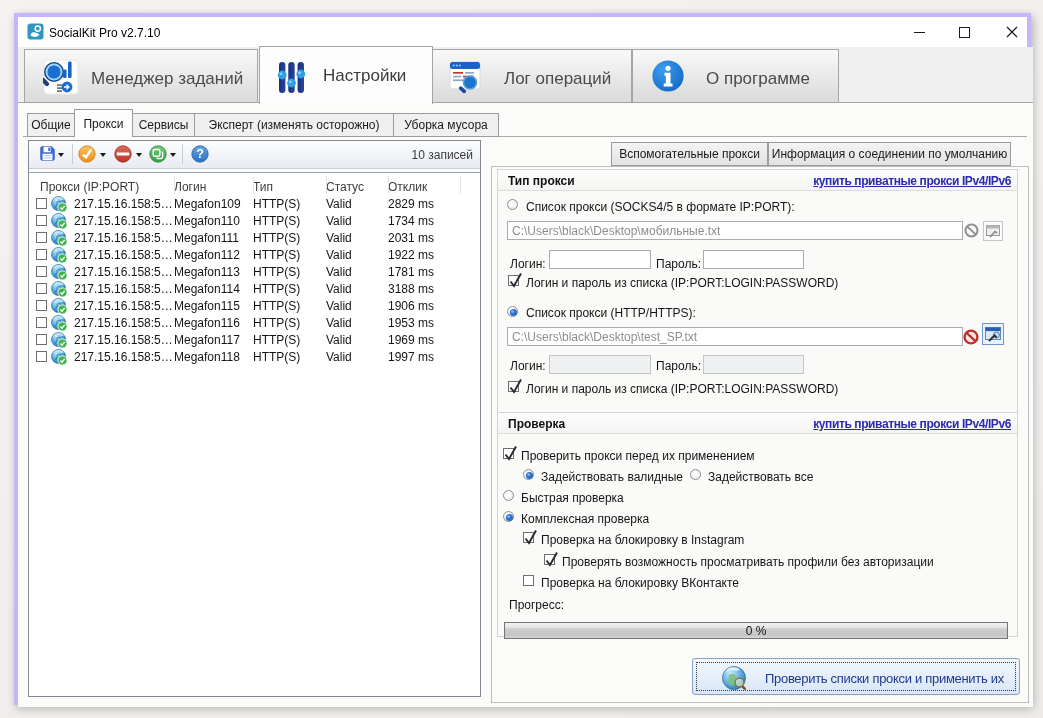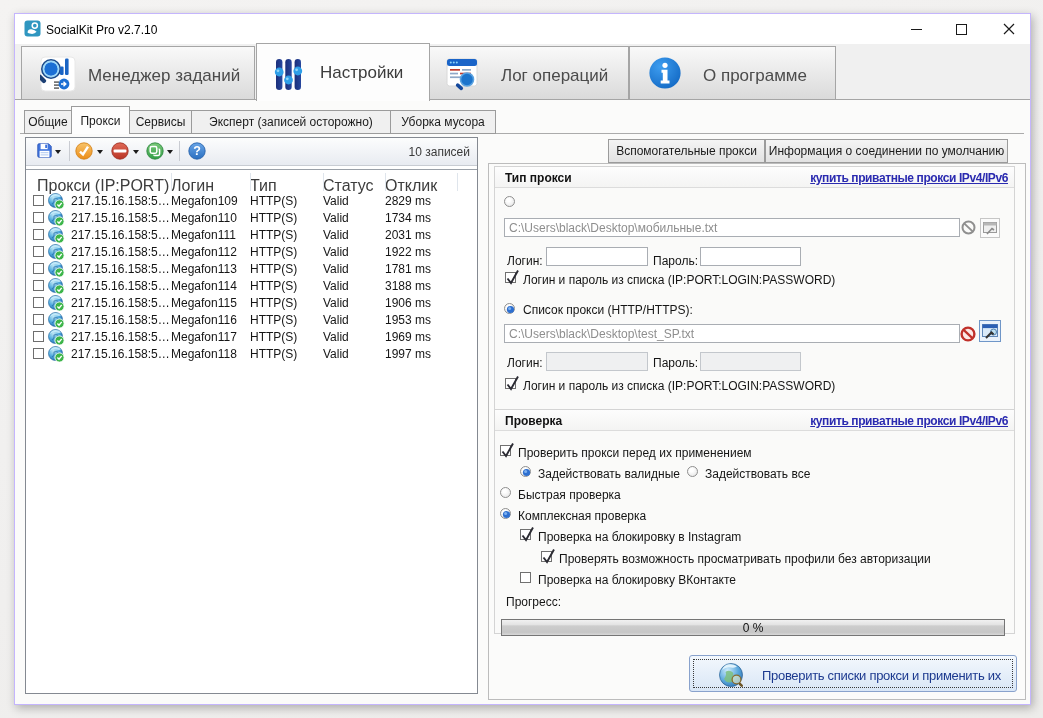--- a/index.html
+++ b/index.html
@@ -1,17 +1,17 @@
 <!DOCTYPE html>
 <html><head><meta charset="utf-8">
 <style>
 *{margin:0;padding:0;box-sizing:border-box}
 html,body{width:1043px;height:718px;overflow:hidden}
 body{font-family:"Liberation Sans",sans-serif;background:linear-gradient(160deg,#f4f3f2 0%,#f0efee 55%,#edecea 100%);position:relative}
-#win{position:absolute;left:14px;top:13px;width:1017px;height:692px;background:#fff;border:1px solid #c4b5fd;box-shadow:2px 3px 9px rgba(0,0,0,.28)}
+#win{position:absolute;left:14px;top:13px;width:1017px;height:692px;background:#fff;border:4px solid #c4b5fd;box-shadow:2px 3px 9px rgba(0,0,0,.28)}
 .abs{position:absolute}
 
 #title{position:absolute;left:31px;top:9px;font-size:12px;color:#000}
 .wbtn{position:absolute;top:0;width:45px;height:30px}
 
 #bigrow{position:absolute;left:0;top:30px;width:1015px;height:56px;background:#f0f0f0;border-bottom:1px solid #a5a5a5}
 .bigtab{position:absolute;top:32px;height:54px;background:linear-gradient(#f9f9f9,#dadada);border:1px solid #a5a5a5;color:#4b4b4b;font-size:17px}
 .bigtab .lbl{position:absolute;top:19px;white-space:nowrap}
 #bigtab2{top:29px;height:58px;background:#fdfdfd;border-bottom:none;color:#3c3c3c;z-index:3}
 
@@ -21,21 +21,21 @@
 .stab span{position:absolute;top:4px;left:0;width:100%}
 #stabsel{top:92px;height:28px;background:#fdfdfd;border-bottom:none;z-index:3}
 #stabsel span{top:7px}
 
 #lpanel{position:absolute;left:10px;top:123px;width:453px;height:557px;background:#fff;border:1px solid #848991}
 #ltoolbar{position:absolute;left:0;top:0;width:451px;height:28px;background:linear-gradient(#fcfdfd,#e8ebf1);border-bottom:1px solid #c8ccd3}
 .tsep{position:absolute;top:3px;width:1px;height:20px;background:#c9ccd2}
 .darr{position:absolute;width:0;height:0;border-left:3.5px solid transparent;border-right:3.5px solid transparent;border-top:4px solid #1c1c1c}
 #nrec{position:absolute;right:7px;top:7px;font-size:12px;color:#3a3a3a}
 
-#lhead{position:absolute;left:0;top:31px;width:451px;height:24px;background:#fff;border-top:1px solid #9aa0a8;font-size:16px;color:#3c3c3c}
+#lhead{position:absolute;left:0;top:31px;width:451px;height:24px;background:#fff;border-top:1px solid #9aa0a8;font-size:12px;color:#3c3c3c}
 .hsep{position:absolute;top:3px;width:1px;height:18px;background:#dfe5ec}
 .hcell{position:absolute;top:7px;white-space:nowrap}
 .row{position:absolute;left:0;width:451px;height:17px;font-size:12px;color:#151515}
 .rcb{position:absolute;left:7px;top:2px;width:11px;height:11px;background:#fff;border:1px solid #6e6e6e}
 .rtxt{position:absolute;top:1px;white-space:nowrap}
 .ctr{text-align:left}
 
 .rtab{position:absolute;background:linear-gradient(#f4f4f4,#e2e2e2);border:1px solid #9b9b9b;font-size:12px;color:#1b1b1b;z-index:2}
 .rtab span{position:absolute;left:0;width:100%;text-align:center}
 #rpane{position:absolute;left:473px;top:149px;width:538px;height:537px;border:1px solid #bcbcbc;background:#fbfbfa}
@@ -153,21 +153,21 @@
   <div class="stab" style="left:9px;width:48px">
       <span>Общие</span>
     </div>
   <div class="stab" id="stabsel" style="left:56px;width:59px">
       <span>Прокси</span>
     </div>
   <div class="stab" style="left:114px;width:63px">
       <span>Сервисы</span>
     </div>
   <div class="stab" style="left:176px;width:200px">
-      <span>Эксперт (записей осторожно)</span>
+      <span>Эксперт (изменять осторожно)</span>
     </div>
   <div class="stab" style="left:375px;width:106px">
       <span>Уборка мусора</span>
     </div>
 
   <div id="lpanel">
     <div id="ltoolbar">
 <svg class="abs" style="left:10px;top:4px" width="17" height="17" viewBox="0 0 17 17">
 <path d="M1.8 3 Q1.8 1.8 3 1.8 L12.6 1.8 L15.2 4.4 L15.2 14 Q15.2 15.2 14 15.2 L3 15.2 Q1.8 15.2 1.8 14 Z" fill="#3f74dd" stroke="#2a55b8" stroke-width="0.9"></path>
 <rect x="4.6" y="1.8" width="7" height="5.4" fill="#fff"></rect>
@@ -468,20 +468,21 @@
       <span style="top:4px">Информация о соединении по умолчанию</span>
     </div>
   <div id="rpane"></div>
 
   <div class="grp" id="grp1" style="top:152px;height:247px">
     <div class="ghead">
         <span class="gtitle">Тип прокси</span>
         <span class="glink">купить приватные прокси IPv4/IPv6</span>
       </div>
 <span class="rad" style="left:9px;top:29px"></span>
+<span class="lab" style="left:28px;top:30px">Список прокси (SOCKS4/5 в формате IP:PORT):</span>
 <div class="fld" style="left:9px;top:51px;width:456px;height:19px">C:\Users\black\Desktop\мобильные.txt</div>
 <svg class="abs" style="left:466px;top:53px" width="15" height="15" viewBox="0 0 15 15">
         <circle cx="7.5" cy="7.5" r="6" fill="none" stroke="#8f8f8f" stroke-width="2"></circle>
         <line x1="3.4" y1="3.6" x2="11.6" y2="11.4" stroke="#8f8f8f" stroke-width="2"></line>
       </svg>
 <div class="abs" style="left:485px;top:51px;width:20px;height:20px;border:1px solid #c6c6c6;background:#fbfbfb">
 <svg width="18" height="18" viewBox="0 0 18 18">
           <rect x="2.5" y="3.5" width="13" height="10" fill="#efefef" stroke="#9a9a9a"></rect>
           <rect x="2.5" y="3.5" width="13" height="3" fill="#b7b7b7"></rect>
           <path d="M6 15 L11 9.5 L13 11" stroke="#8a8a8a" stroke-width="1.6" fill="none"></path>

